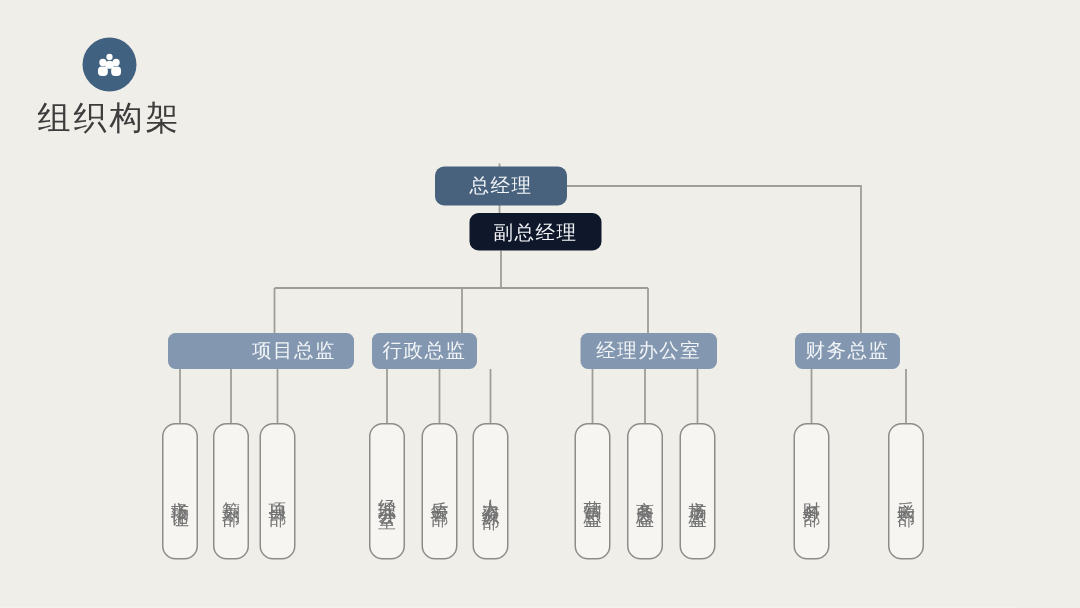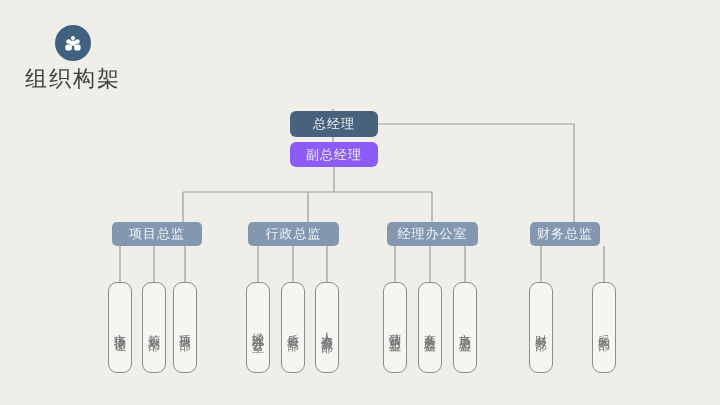--- a/index.html
+++ b/index.html
@@ -55,21 +55,21 @@
     display: flex;
     align-items: center;
     justify-content: center;
     color: #f2f4f7;
     font-size: 13px;
     letter-spacing: 1px;
     border-radius: 6px;
     white-space: nowrap;
   }
   .node-l1 { background: #48627e; }
-  .node-l2 { background: #8b5cf6; }
+  .node-l2 { background: #0f172a; margin-left: 23px; }
   .node-dir { background: #8398b0; border-radius: 5px; }
   .dept {
     position: absolute;
     top: 282px;
     width: 24px;
     height: 91px;
     border: 1.5px solid #8c8c88;
     border-radius: 9px;
     background: rgba(255, 255, 255, 0.42);
     box-sizing: border-box;
@@ -133,22 +133,22 @@
         </g>
       </svg>
     </div>
     <div class="title-text">组织构架</div>
   </div>
 
   <div class="node node-l1" style="left:290px; top:83px; width:88px; height:26px;margin-top:28px;">总经理</div>
 
   <div class="node node-l2" style="left:290px; top:142px; width:88px; height:25px;">副总经理</div>
 
-  <div class="node node-dir" style="left:112px; top:222px; width:90px; height:24px;">项目总监</div>
-  <div class="node node-dir" style="left:248px; top:222px; width:91px; height:24px;">行政总监</div>
+  <div class="node node-dir" style="left:112px; top:222px; width:80px; height:24px;padding-left:44px;">项目总监</div>
+  <div class="node node-dir" style="left:248px; top:222px; width:70px; height:24px;">行政总监</div>
   <div class="node node-dir" style="left:387px; top:222px; width:91px; height:24px;">经理办公室</div>
   <div class="node node-dir" style="left:530px; top:222px; width:70px; height:24px;">财务总监</div>
 
   <div class="dept" style="left:108px;">
     <span>市场论证</span>
   </div>
   <div class="dept" style="left:142px;">
     <span>策划部</span>
   </div>
   <div class="dept" style="left:173px;">

